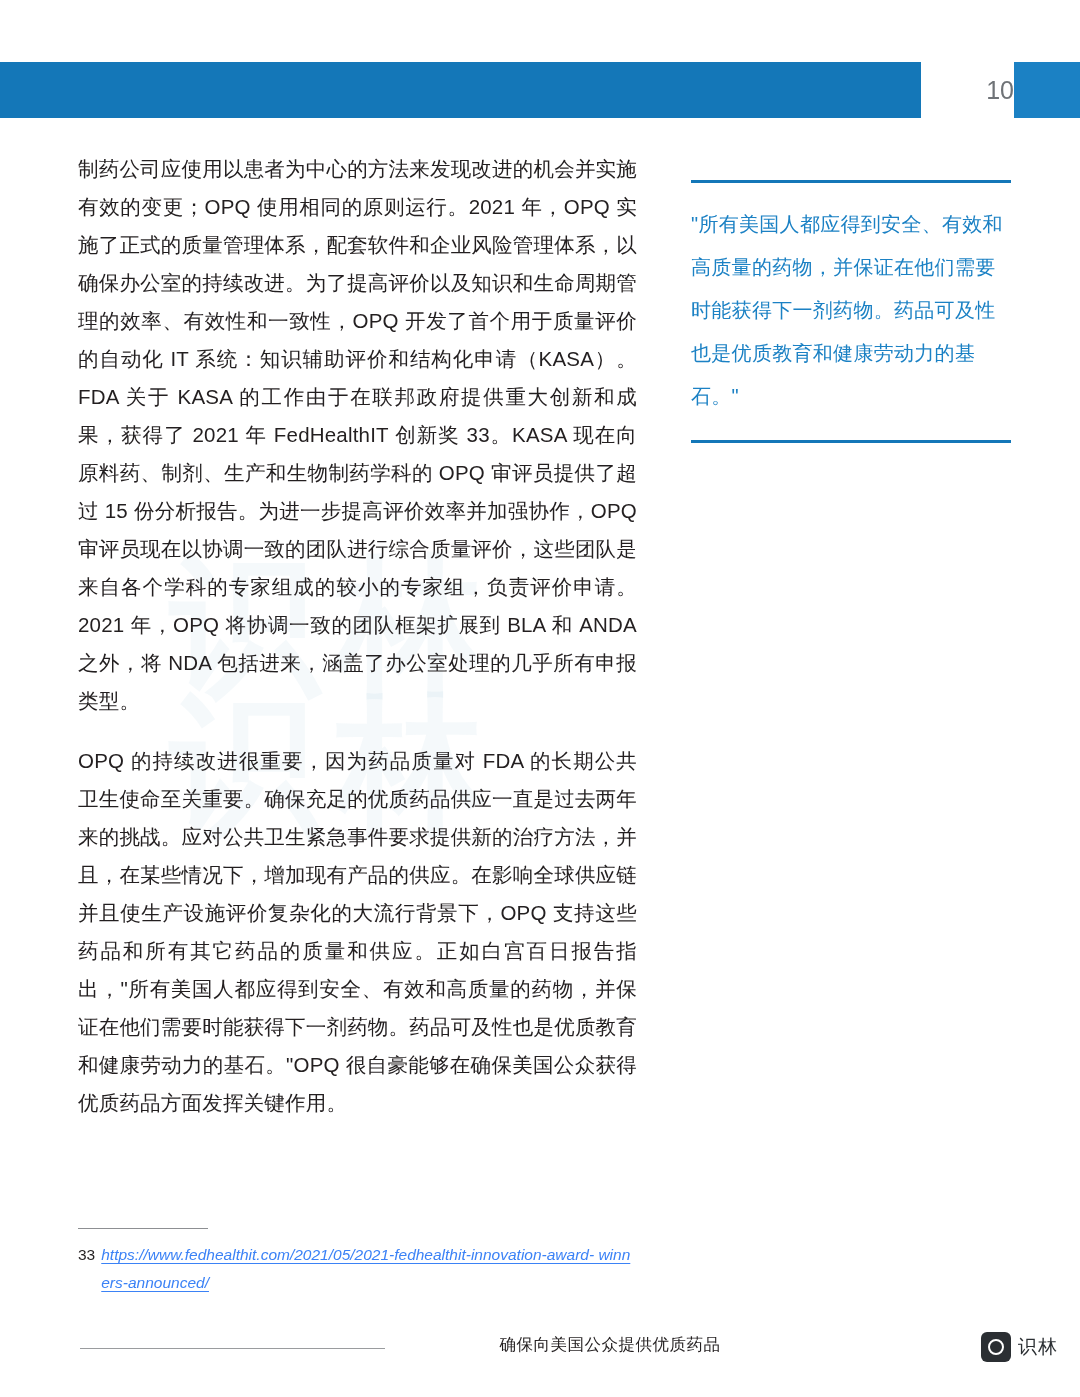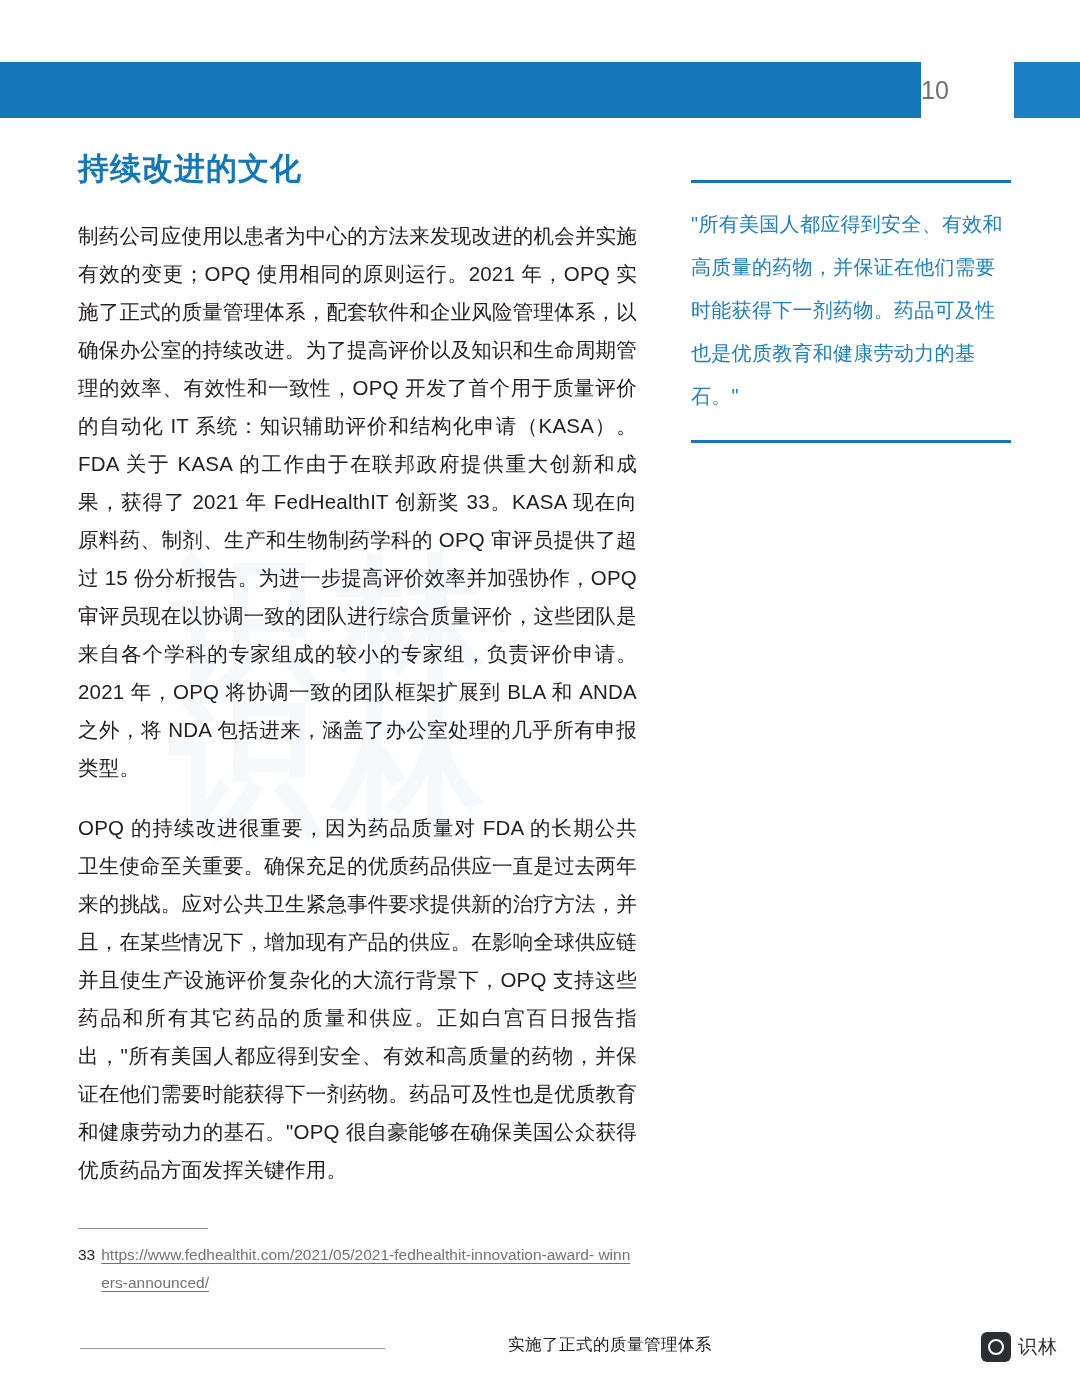--- a/index.html
+++ b/index.html
@@ -39,21 +39,21 @@
     height: 56px;
     background: #1b81c4;
   }
   .header-page-number {
     position: absolute;
     left: 921px;
     top: 0;
     width: 93px;
     height: 56px;
     line-height: 56px;
-    text-align: left;
+    text-align: right;
     color: #6f7377;
     font-size: 25px;
     font-family: "Liberation Sans", sans-serif;
   }
 
   
   .page-body {
     position: absolute;
     top: 150px;
     left: 0;
@@ -143,24 +143,25 @@
     align-items: flex-start;
     font-size: 15.5px;
     line-height: 28px;
   }
   .footnote-marker {
     color: #231f20;
     margin-right: 6px;
     flex: 0 0 auto;
   }
   .footnote-link {
-    color: #737373;
+    color: #3b82f6;
     text-decoration: underline;
     text-underline-offset: 3px;
     word-break: break-all;
+    font-style: italic;
   }
 
   
   .footer {
     position: absolute;
     left: 0;
     top: 1330px;
     width: 1080px;
     height: 60px;
   }
@@ -241,21 +242,20 @@
 </div>
 
 <div class="bg-watermark">
   <div>识林</div>
   <div>识林</div>
 </div>
 
 <div class="page-body">
 
   <div class="col-main">
-    <h1 class="section-heading">持续改进的文化</h1>
     <p class="body-para">制药公司应使用以患者为中心的方法来发现改进的机会并实施有效的变更；OPQ 使用相同的原则运行。2021 年，OPQ 实施了正式的质量管理体系，配套软件和企业风险管理体系，以确保办公室的持续改进。为了提高评价以及知识和生命周期管理的效率、有效性和一致性，OPQ 开发了首个用于质量评价的自动化 IT 系统：知识辅助评价和结构化申请（KASA）。FDA 关于 KASA 的工作由于在联邦政府提供重大创新和成果，获得了 2021 年 FedHealthIT 创新奖 33。KASA 现在向原料药、制剂、生产和生物制药学科的 OPQ 审评员提供了超过 15 份分析报告。为进一步提高评价效率并加强协作，OPQ 审评员现在以协调一致的团队进行综合质量评价，这些团队是来自各个学科的专家组成的较小的专家组，负责评价申请。2021 年，OPQ 将协调一致的团队框架扩展到 BLA 和 ANDA 之外，将 NDA 包括进来，涵盖了办公室处理的几乎所有申报类型。</p>
     <p class="body-para">OPQ 的持续改进很重要，因为药品质量对 FDA 的长期公共卫生使命至关重要。确保充足的优质药品供应一直是过去两年来的挑战。应对公共卫生紧急事件要求提供新的治疗方法，并且，在某些情况下，增加现有产品的供应。在影响全球供应链并且使生产设施评价复杂化的大流行背景下，OPQ 支持这些药品和所有其它药品的质量和供应。正如白宫百日报告指出，"所有美国人都应得到安全、有效和高质量的药物，并保证在他们需要时能获得下一剂药物。药品可及性也是优质教育和健康劳动力的基石。"OPQ 很自豪能够在确保美国公众获得优质药品方面发挥关键作用。</p>
   </div>
 
   <div class="col-side">
     <div class="quote-box">
       <div class="quote-rule-top"></div>
       <p class="quote-text">"所有美国人都应得到安全、有效和高质量的药物，并保证在他们需要时能获得下一剂药物。药品可及性也是优质教育和健康劳动力的基石。"</p>
       <div class="quote-rule-bottom"></div>
     </div>
@@ -266,19 +266,19 @@
 <div class="footnote-area">
   <div class="footnote-rule"></div>
   <div class="footnote-row">
     <span class="footnote-marker">33</span>
     <a class="footnote-link" href="#">https://www.fedhealthit.com/2021/05/2021-fedhealthit-innovation-award- winners-announced/</a>
   </div>
 </div>
 
 <div class="footer">
   <div class="footer-rule"></div>
-  <div class="footer-caption">实施了正式的质量管理体系</div>
+  <div class="footer-caption">确保向美国公众提供优质药品</div>
 </div>
 
 <div class="watermark">
   <span class="wm-logo"></span>
   <span class="wm-text">识林</span>
 </div>
 
 </body></html>

